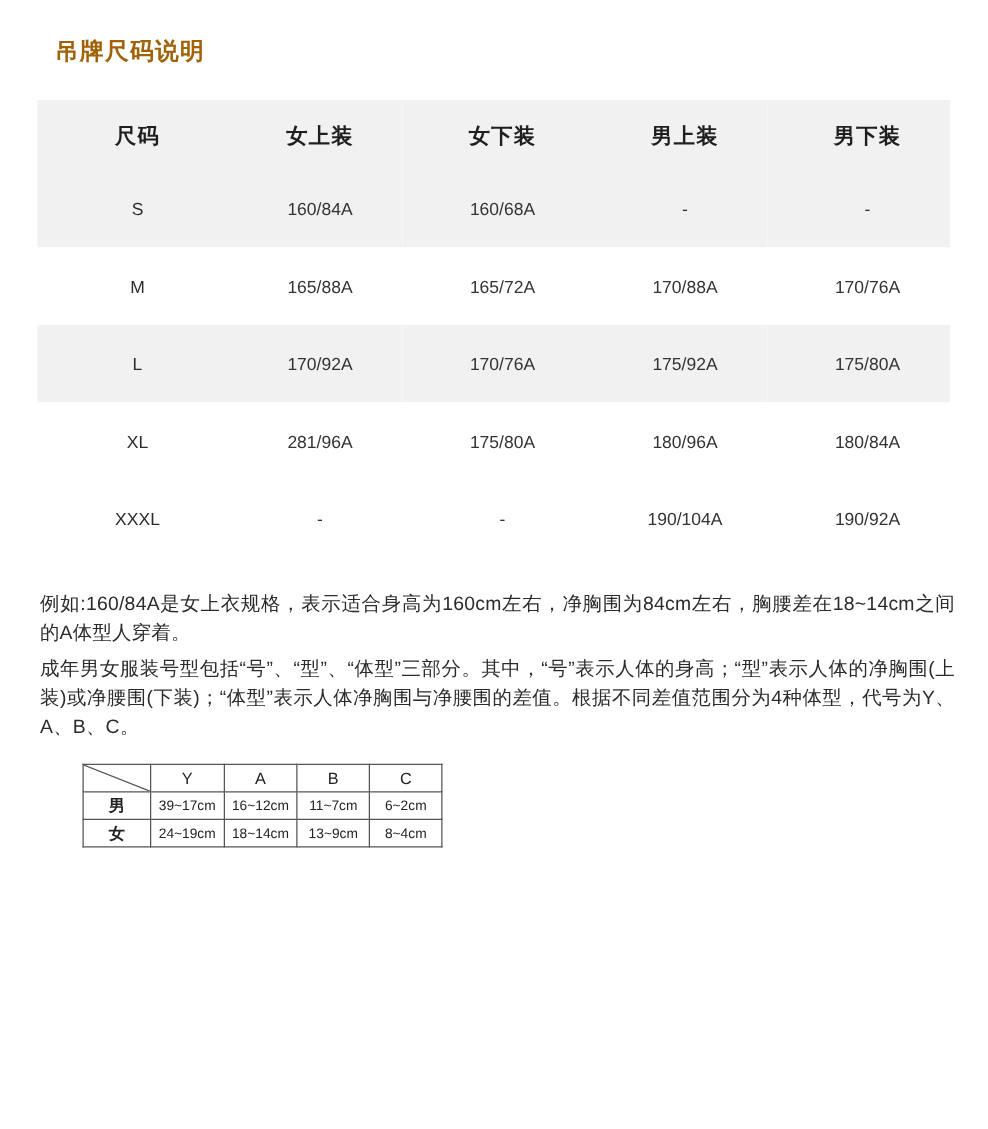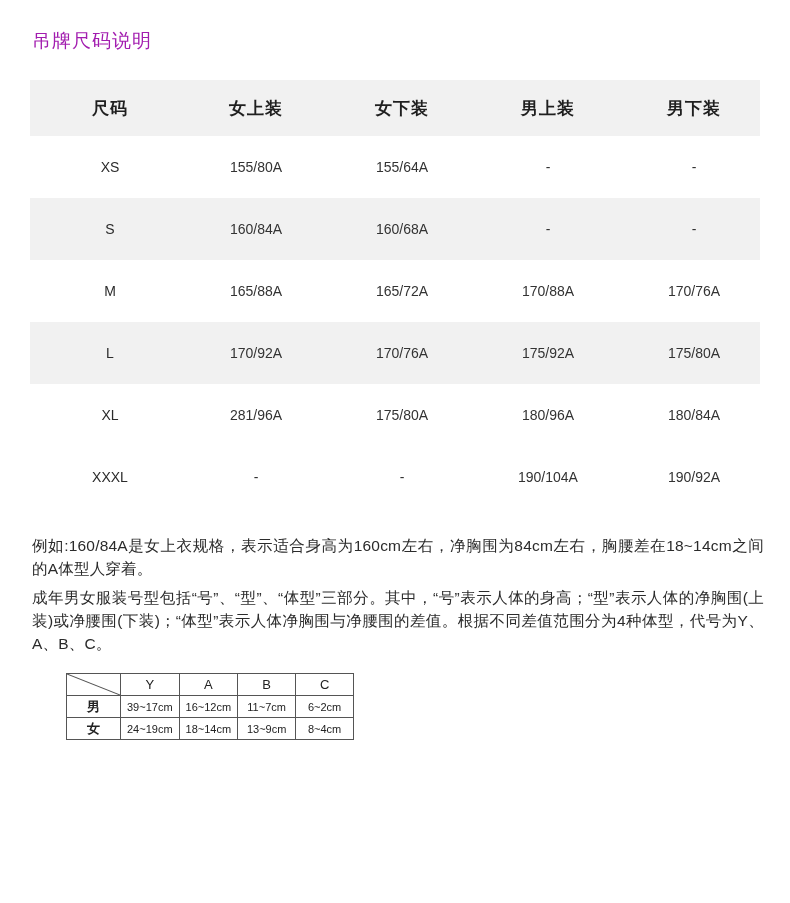--- a/index.html
+++ b/index.html
@@ -14,24 +14,24 @@
     color: #222222;
     position: relative;
     overflow: hidden;
   }
   .page {
     padding: 28px 30px 0 30px;
     box-sizing: border-box;
   }
   .title {
     font-size: 19px;
-    font-weight: normal;
-    color: #a21caf;
+    font-weight: bold;
+    color: #a16207;
     letter-spacing: 1px;
-    margin: 0 0 26px 2px;
+    margin: 0 0 26px 14px;
   }
   table.size-table {
     width: 730px;
     border-collapse: collapse;
     table-layout: fixed;
   }
   table.size-table th,
   table.size-table td {
     text-align: center;
     vertical-align: middle;
@@ -130,27 +130,20 @@
     <thead>
       <tr>
         <th class="col-size">尺码</th>
         <th>女上装</th>
         <th>女下装</th>
         <th>男上装</th>
         <th>男下装</th>
       </tr>
     </thead>
     <tbody>
-      <tr class="row-plain">
-        <td class="cell-size">XS</td>
-        <td>155/80A</td>
-        <td>155/64A</td>
-        <td>-</td>
-        <td>-</td>
-      </tr>
       <tr class="row-alt">
         <td class="cell-size">S</td>
         <td>160/84A</td>
         <td>160/68A</td>
         <td>-</td>
         <td>-</td>
       </tr>
       <tr class="row-plain">
         <td class="cell-size">M</td>
         <td>165/88A</td>

